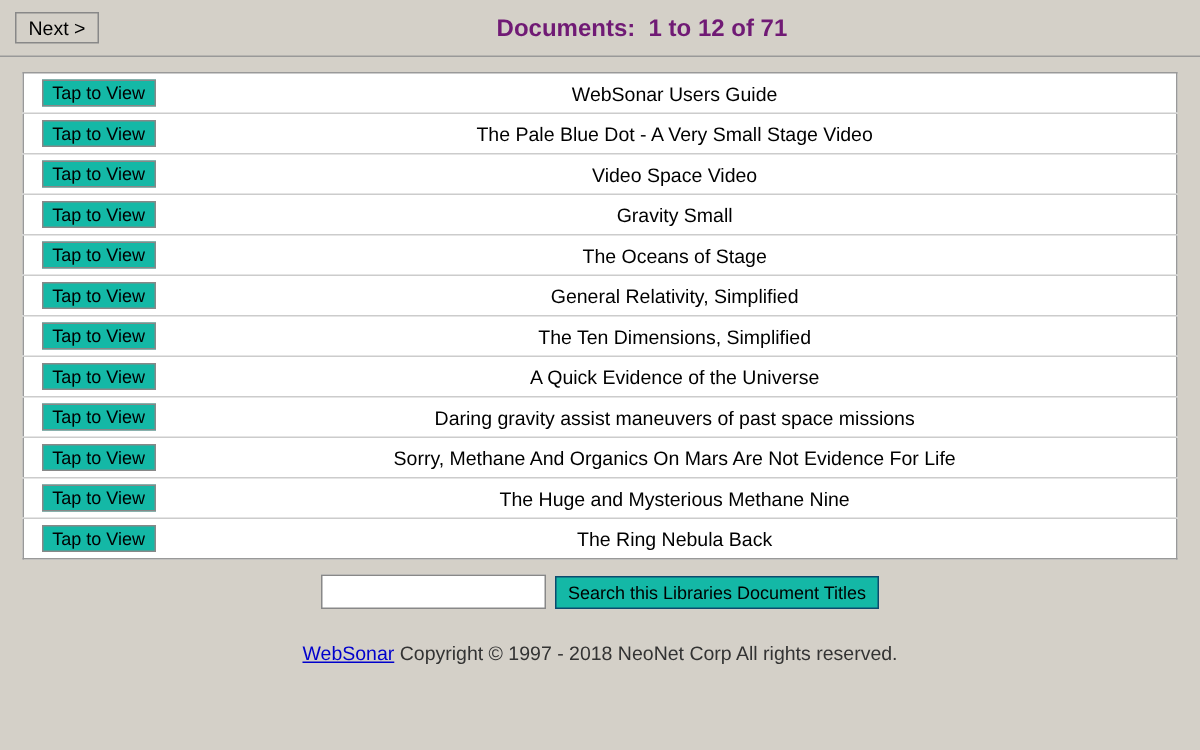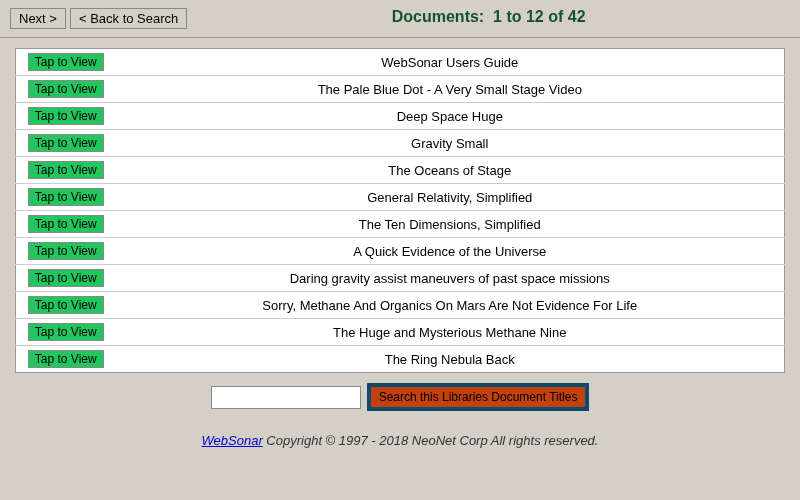--- a/index.html
+++ b/index.html
@@ -6,21 +6,21 @@
     body {
       font-family: Arial, Helvetica, sans-serif;
       font-size: 14px;
       background: #d4d0c8;
       width: 800px;
       height: 500px;
       overflow: hidden;
     }
     .header {
       display: flex;
-      align-items: flex-start;
+      align-items: flex-end;
       padding: 8px 10px;
       background: #d4d0c8;
       border-bottom: 1px solid #999;
     }
     .header-nav {
       display: flex;
       gap: 4px;
       align-items: center;
     }
     .nav-btn {
@@ -31,21 +31,21 @@
       cursor: pointer;
     }
     .header-title {
       flex: 1;
       text-align: center;
       font-size: 16px;
       color: #0000cc;
       font-weight: bold;
     }
     .header-title span {
-      color: #14532d;
+      color: #701a75;
     }
     .main-content {
       padding: 10px 15px;
       background: #d4d0c8;
     }
     .results-table {
       width: 100%;
       border-collapse: collapse;
       background: #fff;
       border: 1px solid #999;
@@ -54,21 +54,21 @@
       border-bottom: 1px solid #ccc;
     }
     .results-table tr:last-child {
       border-bottom: none;
     }
     .results-table td {
       padding: 4px 6px;
       font-size: 13px;
     }
     .tap-btn {
-      background: #22c55e;
+      background: #14b8a6;
       border: 1px solid #888;
       padding: 1px 6px;
       font-size: 12px;
       cursor: pointer;
       white-space: nowrap;
     }
     .doc-title-cell {
       padding-left: 8px;
       text-align: center;
     }
@@ -80,66 +80,64 @@
       padding: 10px 0 6px 0;
     }
     .search-input {
       width: 150px;
       border: 1px solid #888;
       padding: 3px 4px;
       font-size: 13px;
       background: #fff;
     }
     .search-btn {
-      background: #c2410c;
-      border: 4px solid #0c4a6e;
+      background: #14b8a6;
+      border: 1px solid #0c4a6e;
       padding: 3px 8px;
       font-size: 12px;
       cursor: pointer;
     }
     .footer {
       text-align: center;
       padding: 6px;
       font-size: 13px;
       color: #333;
-      font-style: italic;
     }
     .footer a {
       color: #0000cc;
       text-decoration: underline;
     }
   </style>
 </head>
 <body>
 
 <div class="header">
   <div class="header-nav">
     <button class="nav-btn">Next &gt;</button>
-    <button class="nav-btn">&lt; Back to Search</button>
   </div>
   <div class="header-title">
     <span>Documents:</span>
-    &nbsp;<span>1 to 12 of 42</span>
+    &nbsp;<span>1 to 12 of 71</span>
   </div>
 </div>
 
 <div class="main-content">
   <table class="results-table">
     <tbody id="table-body">
     <tr>
           <td style="width: 100px; text-align: center;"><button class="tap-btn">Tap to View</button></td>
           <td class="doc-title-cell">WebSonar Users Guide</td>
         </tr>
         <tr>
           <td style="width: 100px; text-align: center;"><button class="tap-btn">Tap to View</button></td>
           <td class="doc-title-cell">The Pale Blue Dot - A Very Small Stage Video</td>
         </tr>
         <tr>
           <td style="width: 100px; text-align: center;"><button class="tap-btn">Tap to View</button></td>
-          <td class="doc-title-cell">Deep Space Huge</td>
+          <td class="doc-title-cell">Video Space Video</td>
         </tr>
         <tr>
           <td style="width: 100px; text-align: center;"><button class="tap-btn">Tap to View</button></td>
           <td class="doc-title-cell">Gravity Small</td>
         </tr>
         <tr>
           <td style="width: 100px; text-align: center;"><button class="tap-btn">Tap to View</button></td>
           <td class="doc-title-cell">The Oceans of Stage</td>
         </tr>
         <tr>

